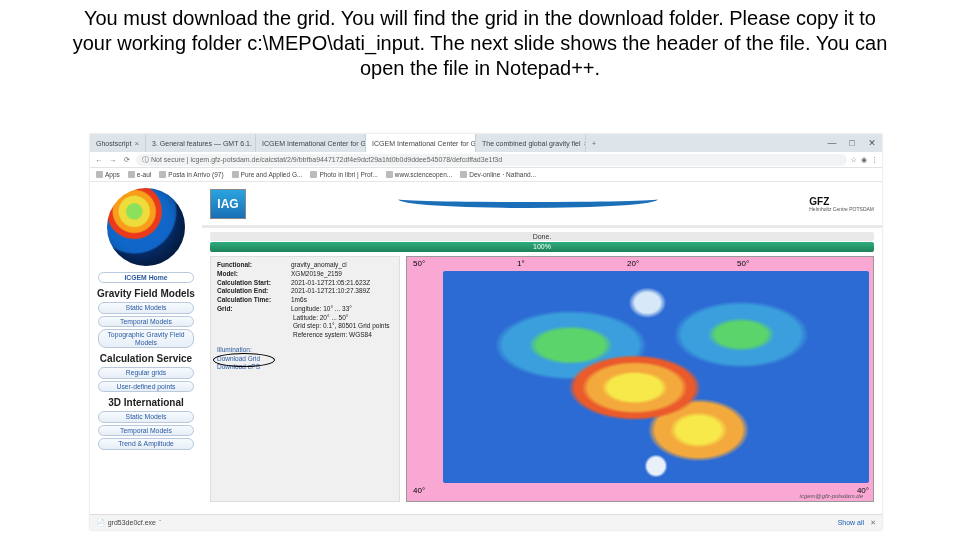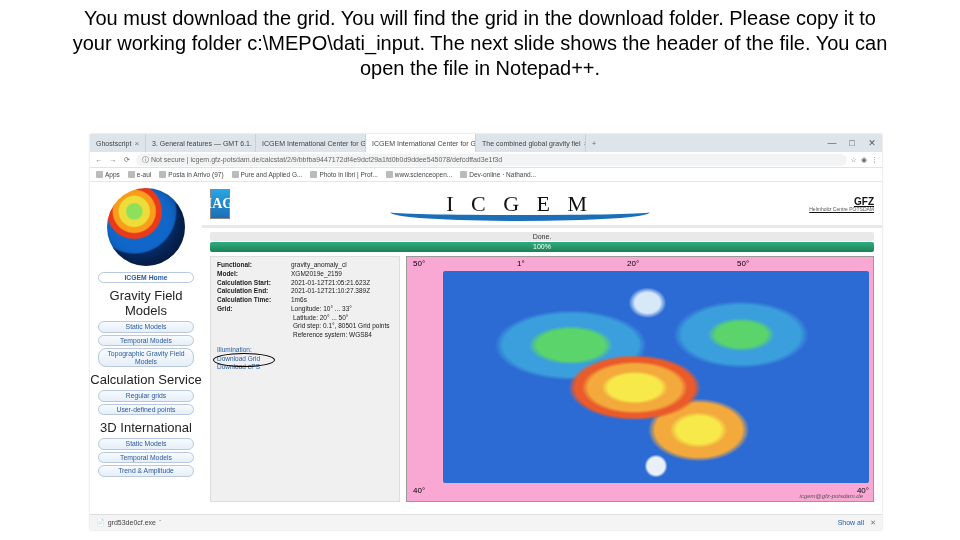--- a/index.html
+++ b/index.html
@@ -23,29 +23,29 @@
 
   .bmbar { height: 14px; background: #fff; border-bottom: 1px solid #e6e6e6; display: flex; align-items: center; font-size: 6.5px; gap: 8px; padding: 0 6px; color: #444; }
   .bm { display: flex; align-items: center; gap: 2px; }
   .bm .ic { width: 7px; height: 7px; background: #bbb; border-radius: 1px; }
 
   
   .page { position: absolute; left: 0; right: 0; top: 48px; bottom: 16px; background: #fff; display: flex; }
   .sidebar { width: 112px; background: #fff; display: flex; flex-direction: column; align-items: center; font-size: 7px; }
   .globe { width: 78px; height: 78px; border-radius: 50%; margin: 6px 0 4px 0; background: radial-gradient(circle at 35% 30%, #8de05b 0 10%, #eedc3a 12% 20%, #f99e1b 22% 28%, #ea3a1b 30% 36%, #1067c9 38% 55%, #062b66 58% 100%); box-shadow: inset -6px -6px 10px rgba(0,0,0,.35); }
   .side-group { width: 100%; text-align: center; }
-  .side-head { font-weight: normal; color: #222; padding: 3px 0 1px 0; font-size: 13px; }
+  .side-head { font-weight: bold; color: #222; padding: 3px 0 1px 0; font-size: 10px; }
   .side-btn { background: linear-gradient(#f7fbff,#e6eef7); border: 1px solid #b9c8da; border-radius: 8px; color: #2a5aa0; padding: 1px 4px; margin: 2px 8px; font-size: 6.8px; line-height: 1.1; }
 
   .main { flex: 1; position: relative; }
   .header { height: 46px; display: flex; align-items: center; padding: 0 8px; border-bottom: 3px solid #e9e9e9; }
-  .iagbox { width: 20px; height: 30px; background: linear-gradient(#2aa4e0,#1a6fb5); border: 1px solid #888; display: flex; align-items: center; justify-content: center; color: #fff; font-size: 14px; font-weight: bold; font-family: Liberation Serif, serif; }
+  .iagbox { width: 36px; height: 30px; background: linear-gradient(#2aa4e0,#1a6fb5); border: 1px solid #888; display: flex; align-items: center; justify-content: center; color: #fff; font-size: 12px; font-weight: bold; }
   .logo-title { flex: 1; text-align: center; font-family: "Comic Sans MS", cursive; font-size: 22px; letter-spacing: 6px; color: #111; position: relative; }
   .swoosh { position: absolute; left: 50%; transform: translateX(-50%); bottom: -4px; width: 260px; height: 10px; border-bottom: 6px solid #1b6fb8; border-radius: 0 0 300px 300px / 0 0 20px 20px; }
-  .gfz { text-align: right; font-size: 10px; font-weight: bold; color: #111; text-decoration: underline; }
+  .gfz { text-align: left; font-size: 10px; font-weight: bold; color: #111; }
   .gfz small { font-size: 5px; font-weight: normal; display: block; color: #555; line-height: 1; }
 
   .donebar { margin: 4px 8px 1px 8px; background: #e9e9e9; text-align: center; font-size: 7px; color: #333; border-radius: 2px; padding: 1px 0; }
   .prog { margin: 0 8px; height: 10px; background: linear-gradient(#2fae7e,#1d805a); border-radius: 2px; color: #fff; font-size: 7px; text-align: center; line-height: 10px; }
 
   .result { display: flex; margin: 4px 8px 0 8px; gap: 6px; }
   .meta { width: 190px; background: #f0f0f0; border: 1px solid #ddd; padding: 4px 6px; font-size: 6.5px; color: #222; line-height: 1.35; }
   .meta b { display: inline-block; width: 74px; }
   .meta .grid-details { padding-left: 76px; }
   .links { margin-top: 6px; font-size: 6.5px; }
@@ -171,21 +171,20 @@
         <div class="side-btn">Static Models</div>
         <div class="side-btn">Temporal Models</div>
         <div class="side-btn">Trend &amp; Amplitude</div>
       </div>
     </div>
 
     <div class="main">
       <div class="header">
         <div class="iagbox">IAG</div>
         <div class="logo-title">
-          <span>I C G E M</span>
           <div class="swoosh"></div>
         </div>
         <div class="gfz">
           <span>GFZ</span>
           <small>Helmholtz Centre POTSDAM</small>
         </div>
       </div>
 
       <div class="donebar">Done.</div>
       <div class="prog">100%</div>

